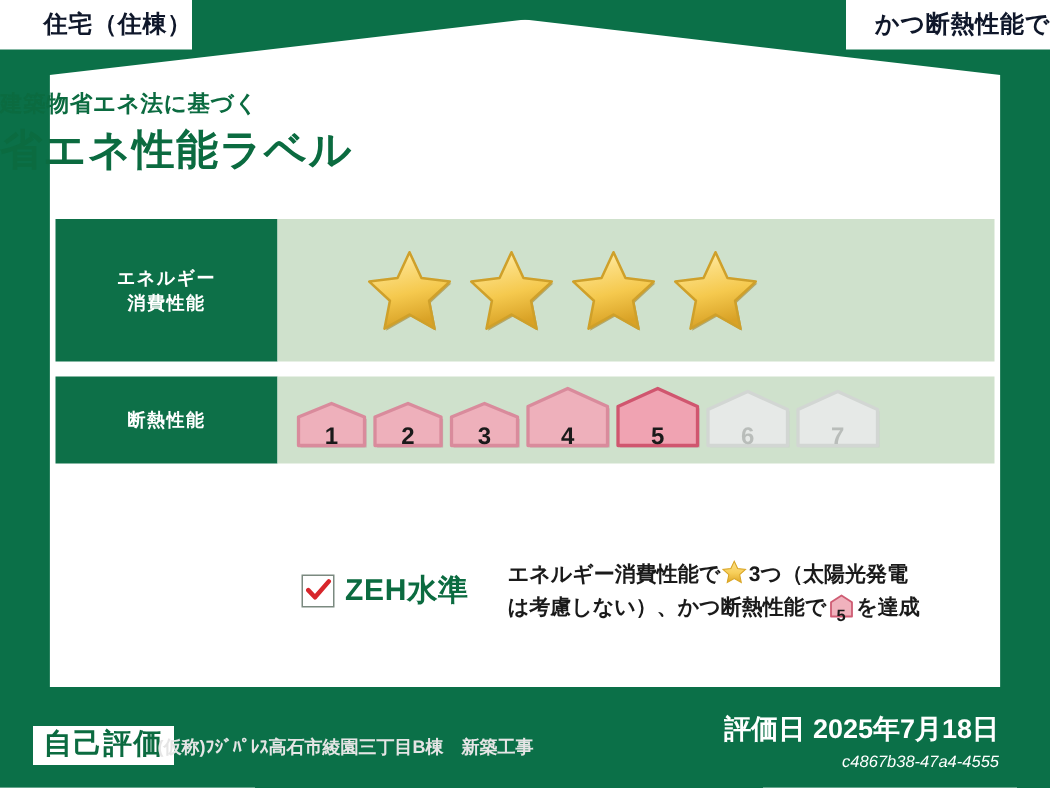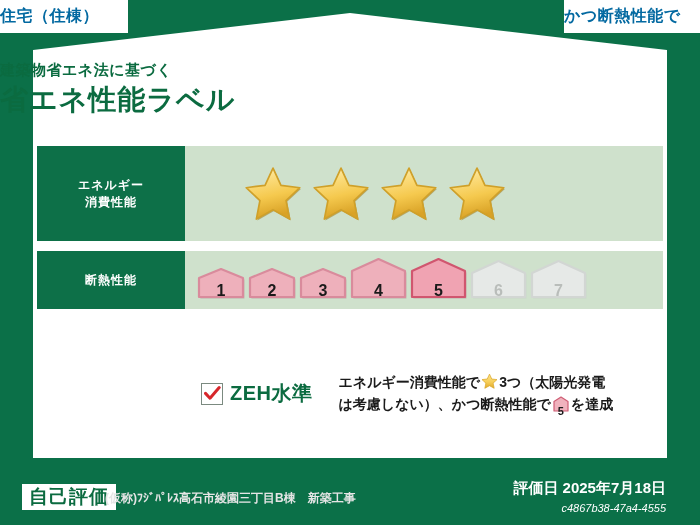--- a/index.html
+++ b/index.html
@@ -16,22 +16,22 @@
   
   .house-white{
     position:absolute;left:33px;top:13px;width:634px;height:445px;
     background:#ffffff;
     clip-path:polygon(50% 0%, 100% 37px, 100% 100%, 0% 100%, 0% 37px);
   }
 
   
   .corner-tag{
     position:absolute;top:0;background:#ffffff;
-    display:flex;align-items:center;justify-content:flex-start;
-    font-size:16px;font-weight:bold;color:#0369a1;
+    display:flex;align-items:center;justify-content:flex-end;
+    font-size:16px;font-weight:bold;color:#0f172a;
     letter-spacing:.5px;
   }
   .tag-left{left:0;width:128px;height:33px;}
   .tag-right{right:0;width:136px;height:33px;}
 
   
   .heading{
     position:absolute;left:0;right:0;top:62px;text-align:left;
     color:#0b6b40;
   }
@@ -101,21 +101,21 @@
     position:absolute;left:22px;bottom:15px;
     background:#ffffff;color:#0b6b40;font-weight:bold;font-size:19px;
     padding:2px 7px;letter-spacing:1px;line-height:1.15;
   }
   .project-name{
     position:absolute;left:105px;bottom:18px;
     color:#e5e5e5;font-size:12px;font-weight:bold;white-space:nowrap;
   }
   .eval-date{
     position:absolute;right:22px;bottom:27px;
-    color:#ffffff;font-size:15px;font-weight:bold;white-space:nowrap;
+    color:#ffffff;font-size:18px;font-weight:bold;white-space:nowrap;
   }
   .eval-id{
     position:absolute;right:22px;bottom:11px;
     color:#ffffff;font-size:11px;font-style:italic;white-space:nowrap;
   }
 </style>
 </head>
 <body>
 
 <div id="label-root">

